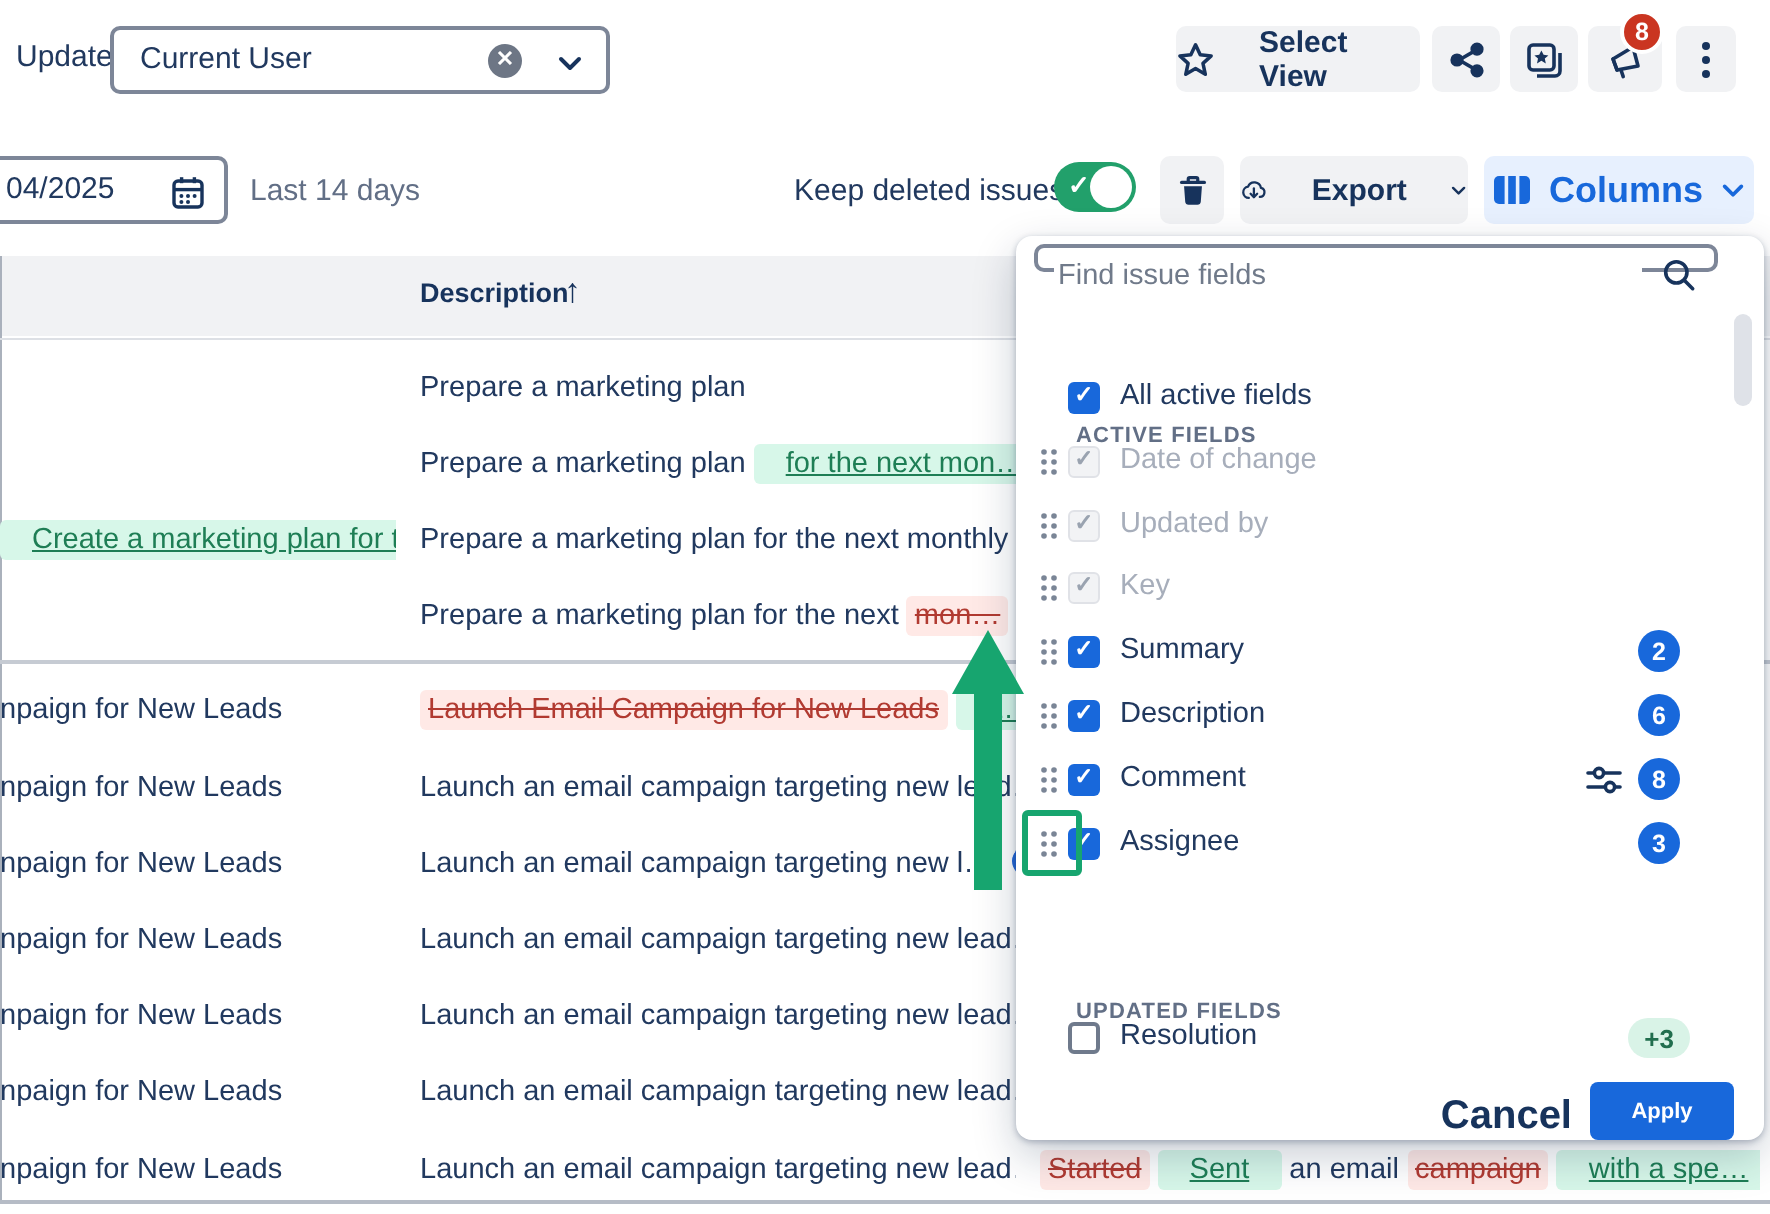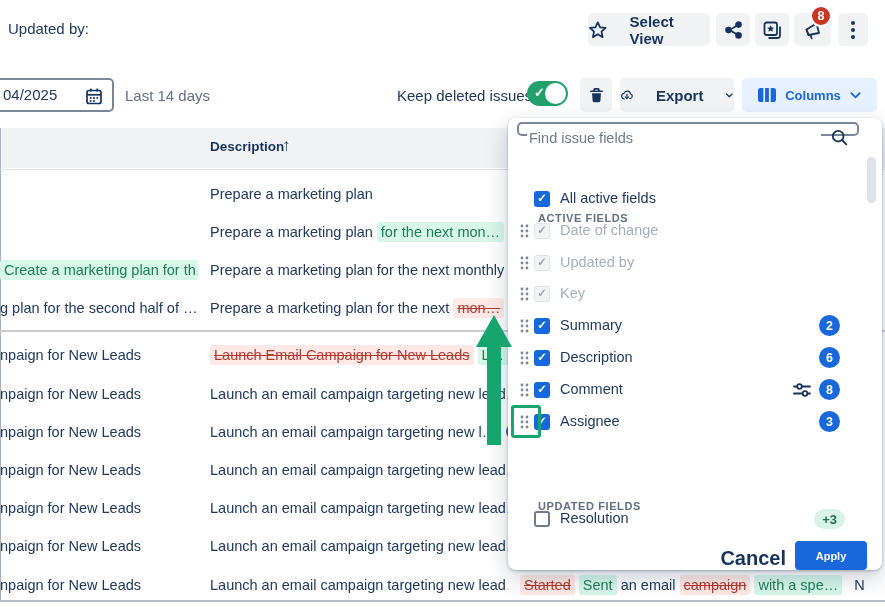--- a/index.html
+++ b/index.html
@@ -35,34 +35,34 @@
   .range-label{left:125px;top:87px;font-size:15px;color:#626f86;}
   .keep-label{left:397px;top:87px;font-size:15px;color:#21395f;}
   .toggle{left:527px;top:81px;width:41px;height:25px;border-radius:13px;background:#22a06b;}
   .toggle .knob{position:absolute;right:2px;top:2px;width:21px;height:21px;border-radius:50%;background:#fff;}
   .toggle .tick{position:absolute;left:7px;top:4px;color:#fff;font-size:13px;font-weight:700;}
   .trash-btn{left:580px;top:78px;width:32px;height:34px;}
   .export-btn{left:620px;top:78px;width:114px;height:34px;}
   .export-btn span{font-size:15px;font-weight:600;color:#17335c;}
   .columns-btn{left:742px;top:78px;width:135px;height:34px;background:#e7f0fe;border-radius:5px;
                display:flex;align-items:center;justify-content:center;gap:8px;}
-  .columns-btn span{font-size:13px;font-weight:700;color:#1868db;}
+  .columns-btn span{font-size:18px;font-weight:700;color:#1868db;}
 
   
   .thead{left:0;top:128px;width:885px;height:40px;background:#f1f2f4;}
   .thead .hlabel{position:absolute;left:210px;top:11px;font-size:13.5px;font-weight:700;color:#17335c;}
   .sort-arrow{position:absolute;left:282px;top:8px;font-size:17px;font-weight:700;color:#17335c;}
   .left-rule{left:0;top:128px;width:1px;height:473px;background:#aab1bc;}
   .rule{left:0;width:885px;background:#c6cbd3;}
   .trow{position:absolute;left:0;width:885px;height:38px;}
   .cell{position:absolute;top:0;height:38px;line-height:38px;white-space:nowrap;overflow:hidden;font-size:14.5px;color:#21395f;}
   .cell.sum{left:0;width:198px;}
   .cell.desc{left:210px;width:298px;}
   .cell.extra{left:520px;width:360px;}
-  .seg-add{background:#d7f7e9;color:#1e7e55;padding:2px 4px;border-radius:3px;}
+  .seg-add{background:#d7f7e9;color:#1e7e55;padding:2px 16px;border-radius:3px;text-decoration:underline;}
   .seg-del{background:#ffe9e6;color:#b13a31;text-decoration:line-through;padding:2px 4px;border-radius:3px;}
   .undo{display:inline-block;vertical-align:-5px;margin-left:7px;}
 
   
   .panel{left:508px;top:118px;width:374px;height:452px;background:#fff;border-radius:8px;z-index:10;
          box-shadow:0 1px 3px rgba(9,30,66,.28),0 8px 22px rgba(9,30,66,.22);}
   .panel .search{position:absolute;left:9px;top:4px;width:342px;height:14px;border:2px solid #7d8698;border-radius:5px;box-sizing:border-box;}
   .panel .search input{position:absolute;left:8px;top:1px;width:290px;height:24px;border:0;outline:none;font-size:14.5px;
                        font-family:"Liberation Sans",sans-serif;color:#21395f;}
   .panel .search input::placeholder{color:#707a8a;}
@@ -95,20 +95,27 @@
   .arrow-shaft{left:487px;top:346px;width:14px;height:99px;background:#17a56f;}
   .arrow-head{left:476px;top:315px;width:0;height:0;border-left:18px solid transparent;border-right:18px solid transparent;
               border-bottom:32px solid #17a56f;}
 </style>
 </head>
 <body>
 
 <div class="screen">
 
   <div class="abs updated-by-label">Updated by:</div>
+  <div class="abs user-dropdown">
+    <span class="val">Current User</span>
+    <span class="clear-chip">✕</span>
+    <svg class="chev" width="14" height="14" viewBox="0 0 14 14">
+        <path d="M2.5 4.5 L7 9 L11.5 4.5" fill="none" stroke="#17335c" stroke-width="2" stroke-linecap="round" stroke-linejoin="round"></path>
+      </svg>
+  </div>
 
   <div class="abs btn-gray select-view">
     <svg width="20" height="20" viewBox="0 0 20 20">
         <polygon points="10,2.2 12.4,7.3 18,7.9 13.8,11.7 15,17.3 10,14.4 5,17.3 6.2,11.7 2,7.9 7.6,7.3" fill="none" stroke="#17335c" stroke-width="1.8" stroke-linejoin="round"></polygon>
       </svg>
     <span>Select View</span>
   </div>
   <div class="abs btn-gray icon-btn share-btn">
     <svg width="20" height="20" viewBox="0 0 20 20">
         <g stroke="#17335c" stroke-width="1.8" fill="#17335c">
@@ -215,21 +222,20 @@
     <div class="cell desc"><span>Prepare a marketing plan</span></div>
   </div>
   <div class="trow" style="top:213px">
     <div class="cell desc"><span>Prepare a marketing plan </span><span class="seg-add">for the next mon…</span></div>
   </div>
   <div class="trow" style="top:251px">
     <div class="cell sum"><span class="seg-add">Create a marketing plan for th…</span></div>
     <div class="cell desc"><span>Prepare a marketing plan for the next monthly …</span></div>
   </div>
   <div class="trow" style="top:289px">
-    <div class="cell sum"><span>g plan for the second half of …</span></div>
     <div class="cell desc"><span>Prepare a marketing plan for the next </span><span class="seg-del">mon…</span></div>
   </div>
 
   <div class="abs rule" style="top:330px;height:2px;"></div>
 
   <div class="trow" style="top:336px">
     <div class="cell sum"><span>npaign for New Leads</span></div>
     <div class="cell desc"><span class="seg-del">Launch Email Campaign for New Leads</span> <span class="seg-add">L…</span></div>
   </div>
   <div class="trow" style="top:375px">

